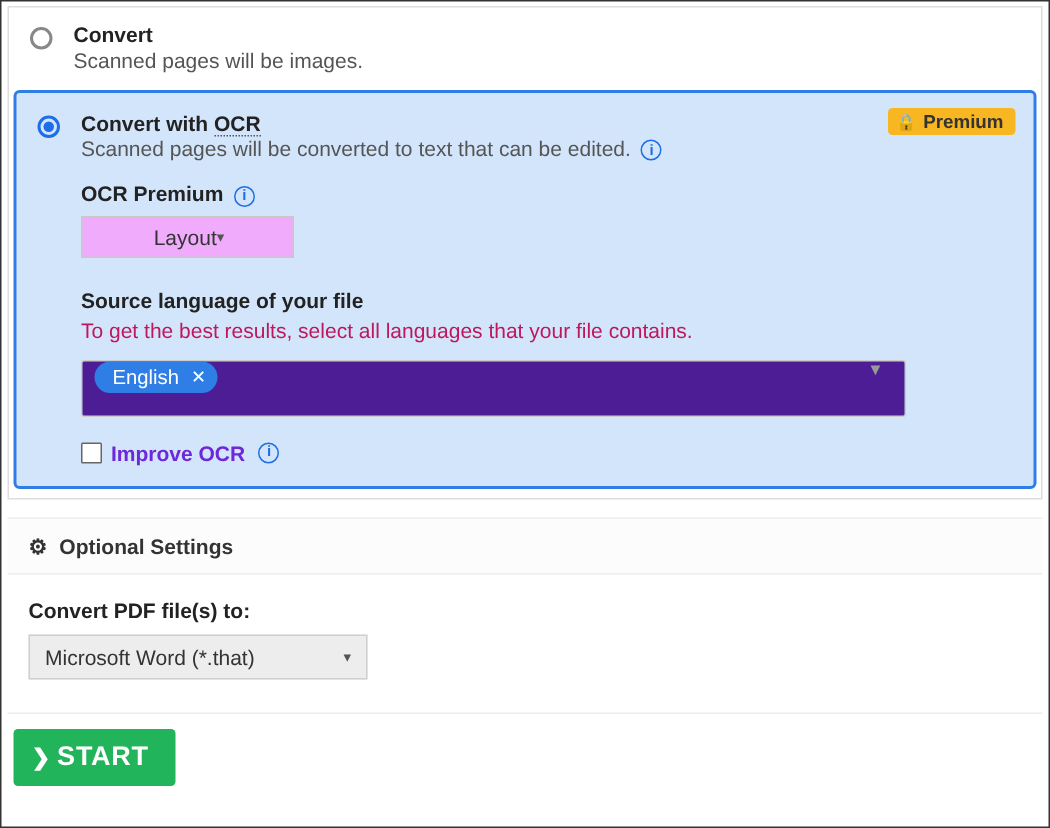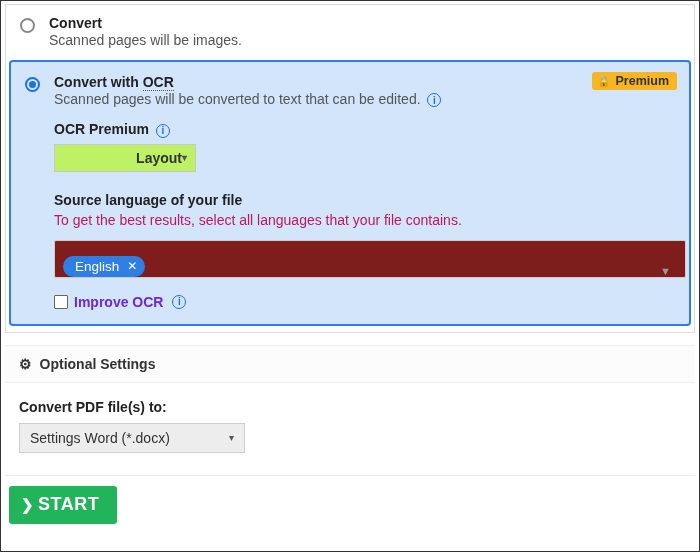--- a/index.html
+++ b/index.html
@@ -97,46 +97,45 @@
     margin-left: 3px;
     background: transparent;
   }
   .field-label {
     font-weight: 700;
     margin-top: 14px;
     color: #222;
   }
   .select {
     margin-top: 6px;
-    background: #bef264;
+    background: #f0abfc;
     border: 1px solid #c8c8c8;
     height: 28px;
     width: 142px;
     display: flex;
     align-items: center;
-    justify-content: flex-end;
+    justify-content: center;
     padding: 0 8px 0 10px;
     font-size: 14px;
     color: #333;
-    font-weight: bold;
   }
   .chev { font-size: 10px; color: #555; }
   .hint {
     color: #be185d;
     margin-top: 4px;
   }
   .lang-box {
     margin-top: 12px;
-    background: #7f1d1d;
+    background: #4c1d95;
     border: 1px solid #ccc;
     border-radius: 2px;
-    width: 632px;
+    width: 550px;
     height: 38px;
     display: flex;
-    align-items: flex-end;
+    align-items: flex-start;
     padding: 0 8px;
     justify-content: space-between;
   }
   .lang-chip {
     background: #2f7ee6;
     color: #fff;
     border-radius: 12px;
     padding: 3px 8px 3px 12px;
     font-size: 13.5px;
     display: inline-flex;
@@ -282,21 +281,21 @@
 </div>
 
 <div class="optional-bar">
   <span class="gear-ic">⚙</span>
   <span>Optional Settings</span>
 </div>
 
 <div class="convert-to">
   <div class="ct-label">Convert PDF file(s) to:</div>
   <div class="ct-select">
-    <span>Settings Word (*.docx)</span>
+    <span>Microsoft Word (*.that)</span>
     <span class="chev">▾</span>
   </div>
 </div>
 
 <div class="divider-bottom"></div>
 
 <button class="start-btn">
   <span class="start-chev">❯</span>
   <span>START</span>
 </button>

